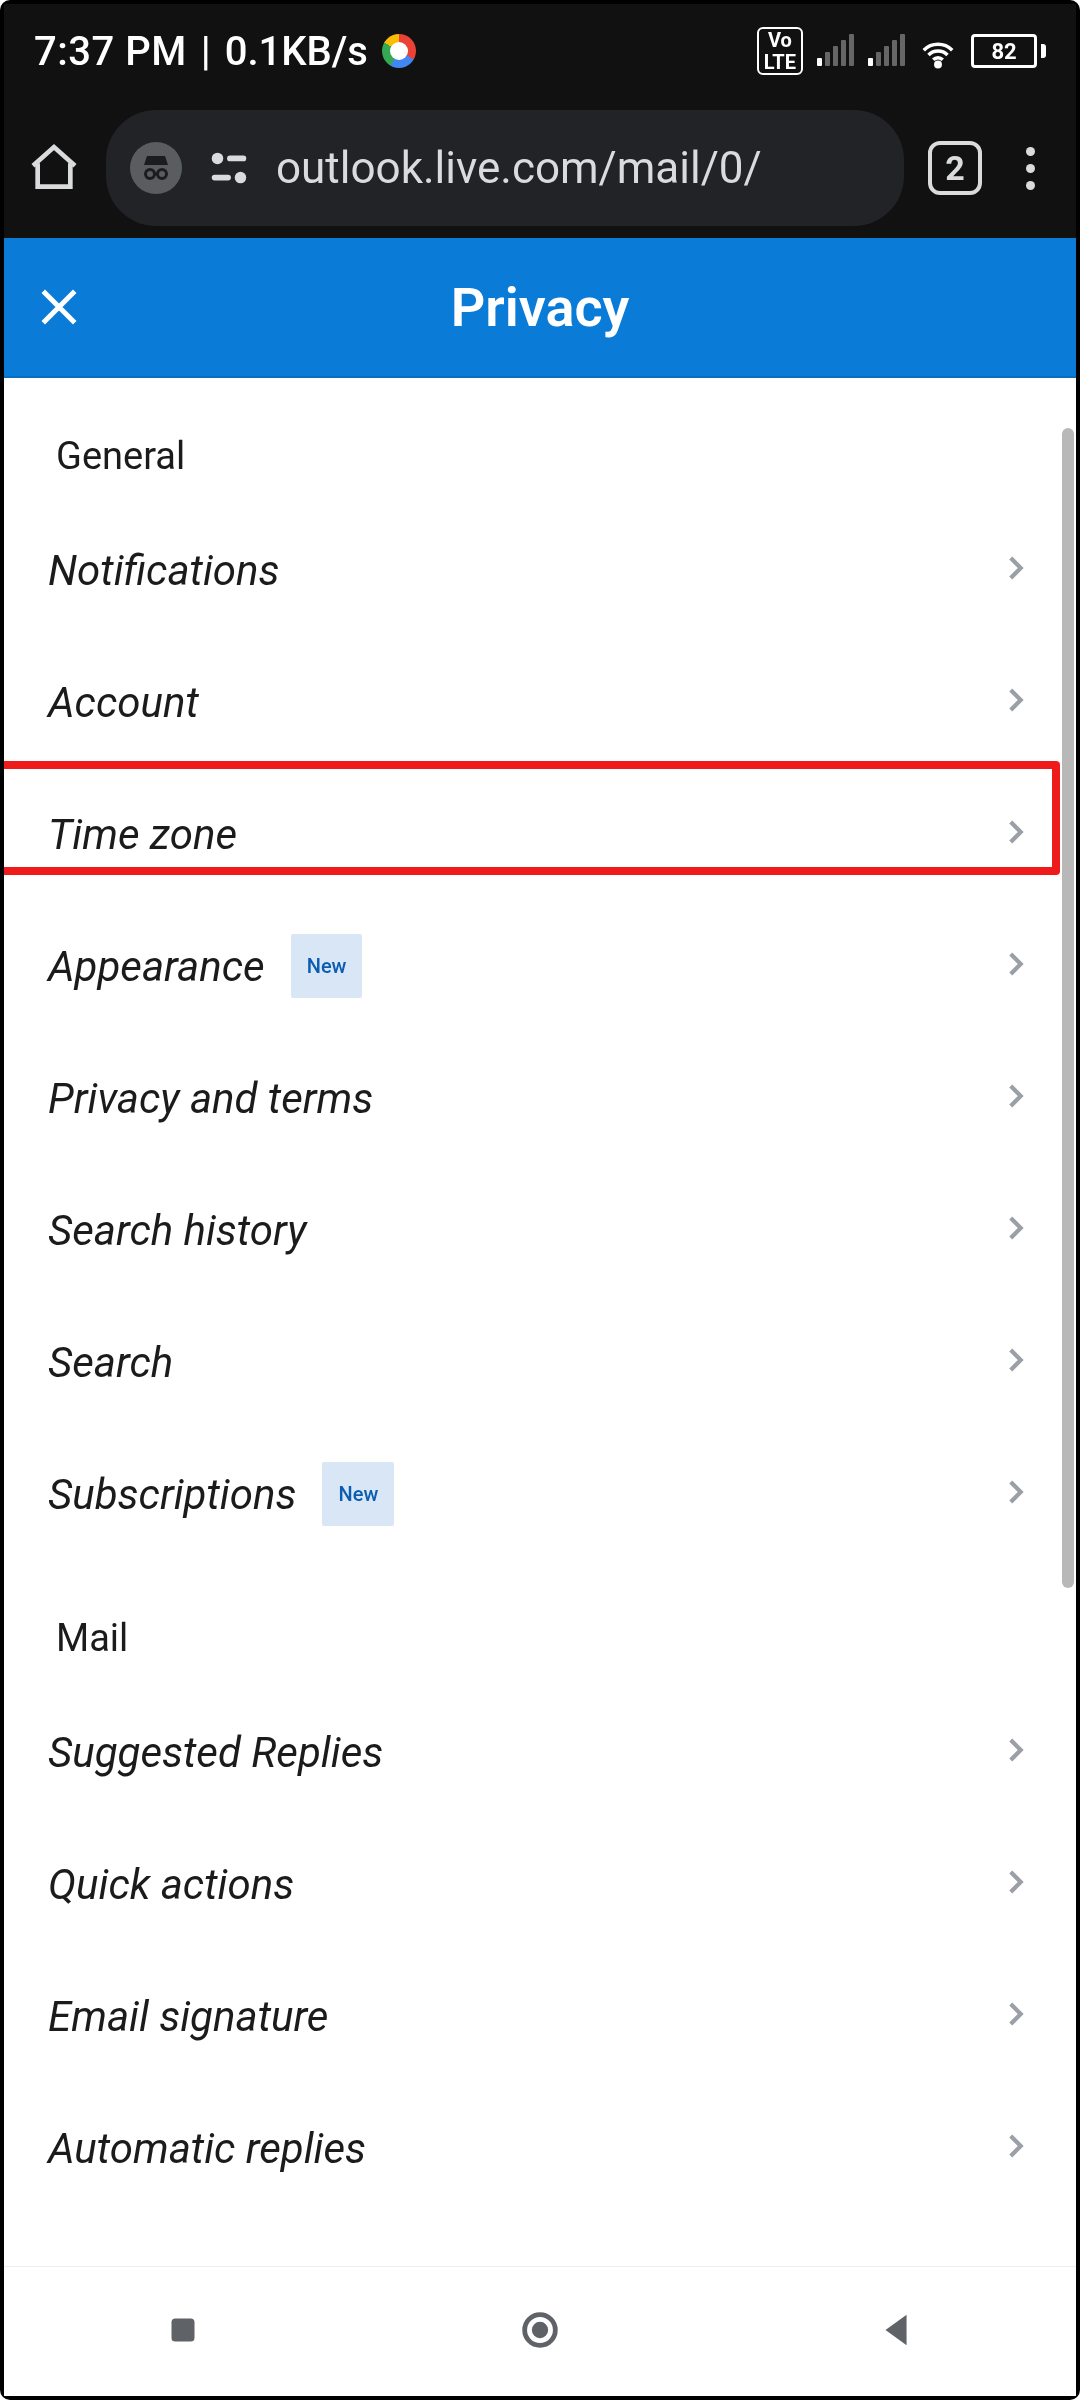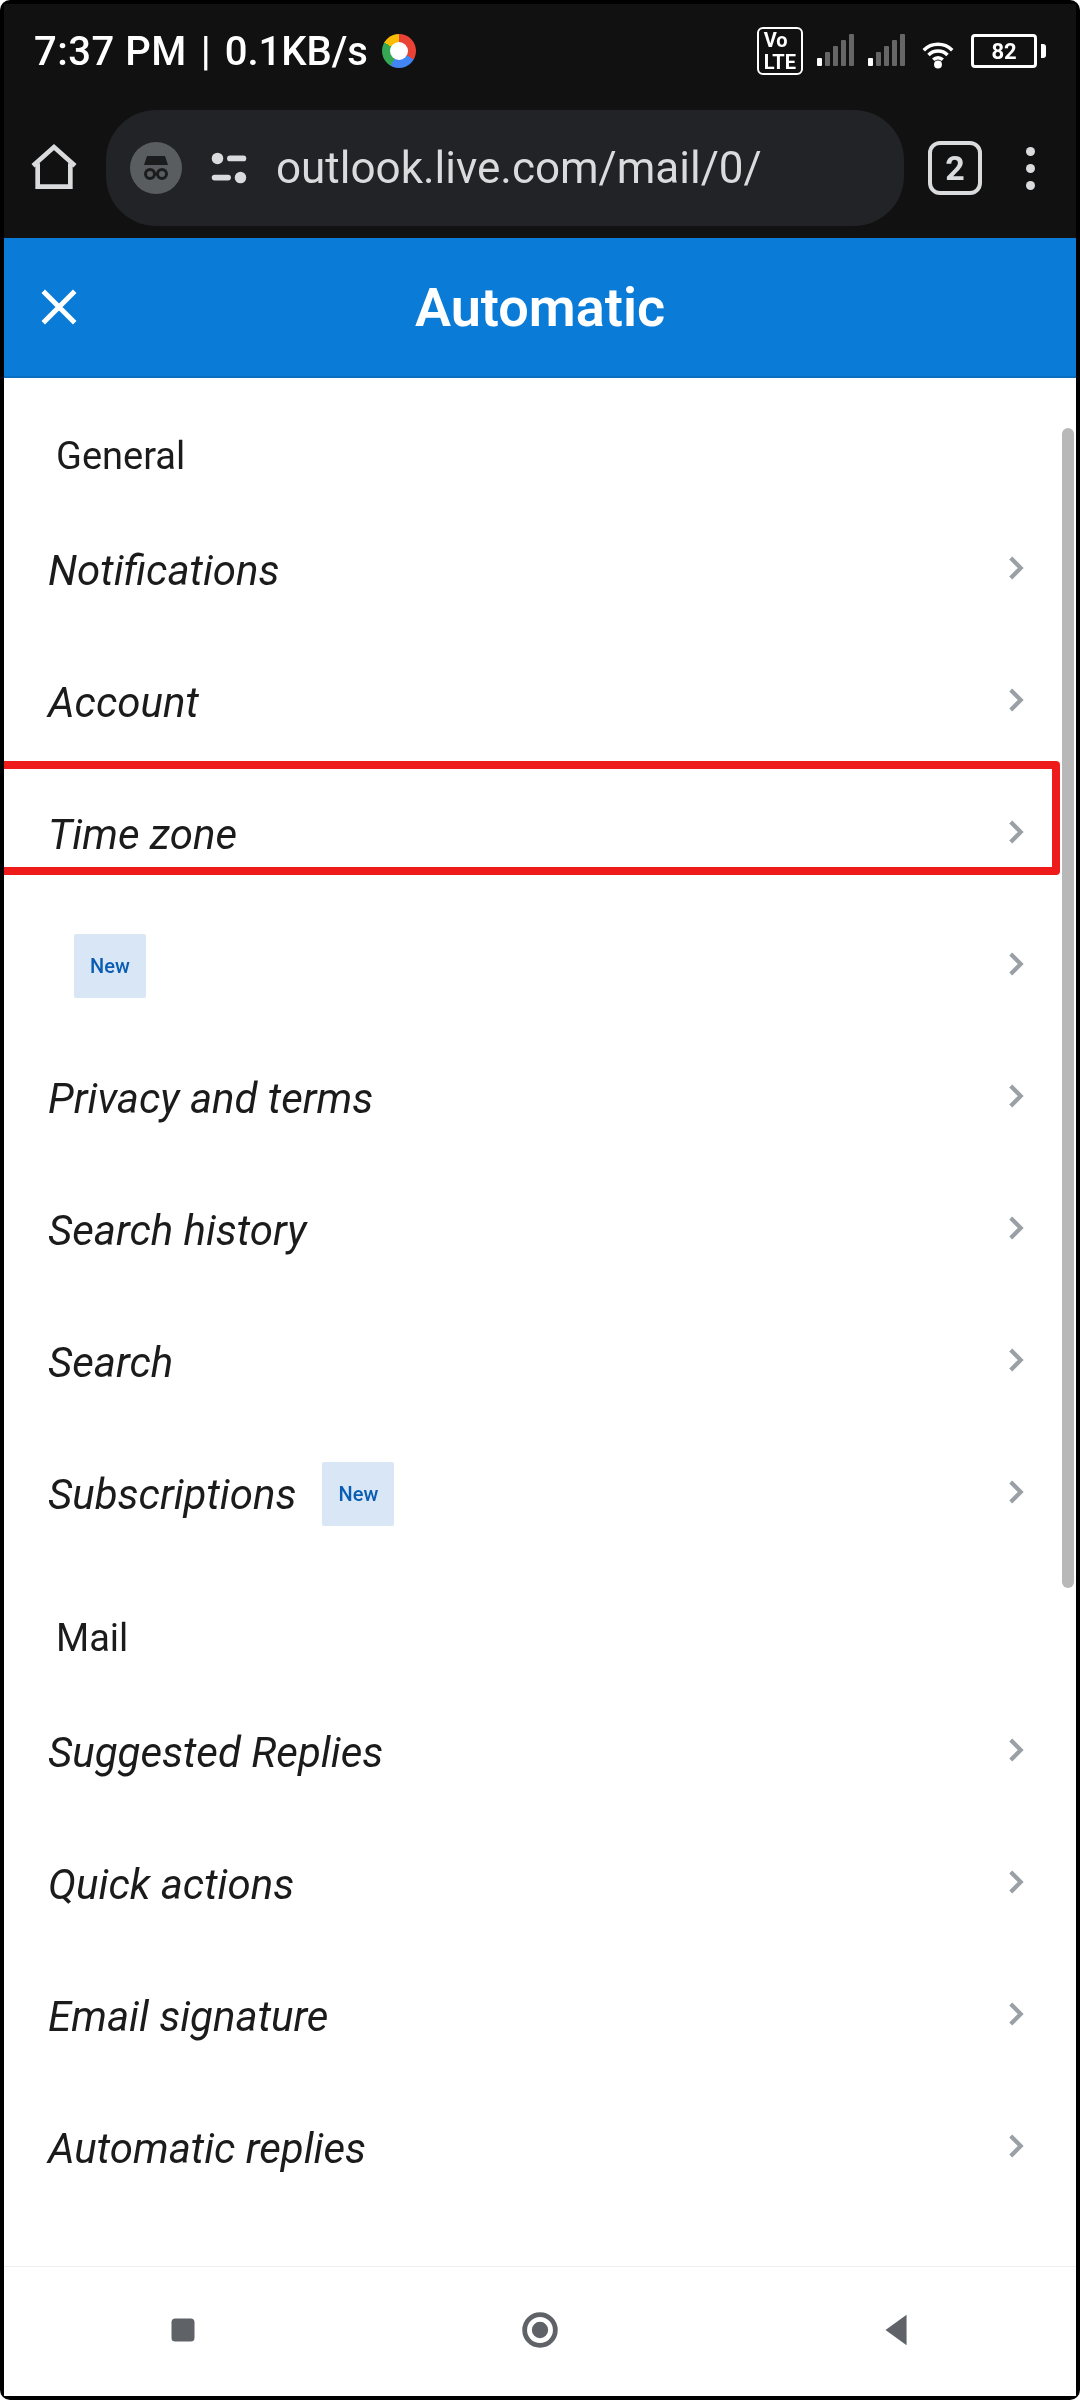--- a/index.html
+++ b/index.html
@@ -1,19 +1,19 @@
 <!DOCTYPE html>
 <html><head>
 <meta charset="utf-8">
 <style>
   * { margin:0; padding:0; box-sizing:border-box; font-family:-apple-system,BlinkMacSystemFont,"Segoe UI",Roboto,Helvetica,Arial,sans-serif; -webkit-font-smoothing:antialiased; }
   html,body { width:1080px; height:2400px; background:#fff; overflow:hidden; }
   .device { width:1080px; height:2400px; position:relative; background:#fff; border:4px solid #000; border-radius:10px;}
   
-  .statusbar { position:relative; height:94px; background:#111; color:#fff; display:flex; align-items:center; padding:0 30px; font-size:40px; font-weight:500;}
+  .statusbar { position:relative; height:94px; background:#111; color:#fff; display:flex; align-items:center; padding:0 30px; font-size:40px; font-weight:500;text-align:center;}
   .statusbar .left { display:flex; align-items:center; gap:14px;}
   .statusbar .right { margin-left:auto; display:flex; align-items:center; gap:14px;}
   .status-time { letter-spacing:0.5px; }
   .chrome-dot { width:34px; height:34px; border-radius:50%; background:conic-gradient(#ea4335 0 120deg,#4285f4 120deg 210deg,#34a853 210deg 300deg,#fbbc05 300deg 360deg); position:relative;}
   .chrome-dot::after{content:"";position:absolute;inset:8px;border-radius:50%;background:#fff;}
   .volte { font-size:20px; font-weight:700; border:2px solid #fff; border-radius:6px; padding:0 5px; line-height:22px;}
   .signal { display:inline-flex; align-items:flex-end; gap:3px; height:30px;}
   .signal span{display:inline-block;width:5px;background:#666;border-radius:1px;}
   .signal span.on{background:#fff;}
   .signal span:nth-child(1){height:8px;}
@@ -136,21 +136,21 @@
         <span></span>
     </div>
   </div>
 
   <div class="app-header">
     <div class="close-x">
       <svg viewBox="0 0 24 24" stroke="#fff" stroke-width="2.2" fill="none">
           <path d="M5 5l14 14M19 5 5 19"></path>
         </svg>
     </div>
-    <div class="app-title">Automatic</div>
+    <div class="app-title">Privacy</div>
   </div>
 
   <div class="content">
 
     <div class="section-title">General</div>
 
     <div class="row">
       <span class="row-label">Notifications</span>
       <span class="chev"><svg viewBox="0 0 24 24" fill="none" stroke="#9aa0a6" stroke-width="3">
             <path d="M9 5l7 7-7 7"></path>
@@ -165,20 +165,21 @@
     </div>
 
     <div class="row" id="row-timezone">
       <span class="row-label">Time zone</span>
       <span class="chev"><svg viewBox="0 0 24 24" fill="none" stroke="#9aa0a6" stroke-width="3">
             <path d="M9 5l7 7-7 7"></path>
           </svg></span>
     </div>
 
     <div class="row">
+      <span class="row-label">Appearance</span>
       <span class="badge-new">New</span>
       <span class="chev"><svg viewBox="0 0 24 24" fill="none" stroke="#9aa0a6" stroke-width="3">
             <path d="M9 5l7 7-7 7"></path>
           </svg></span>
     </div>
 
     <div class="row">
       <span class="row-label">Privacy and terms</span>
       <span class="chev"><svg viewBox="0 0 24 24" fill="none" stroke="#9aa0a6" stroke-width="3">
             <path d="M9 5l7 7-7 7"></path>

